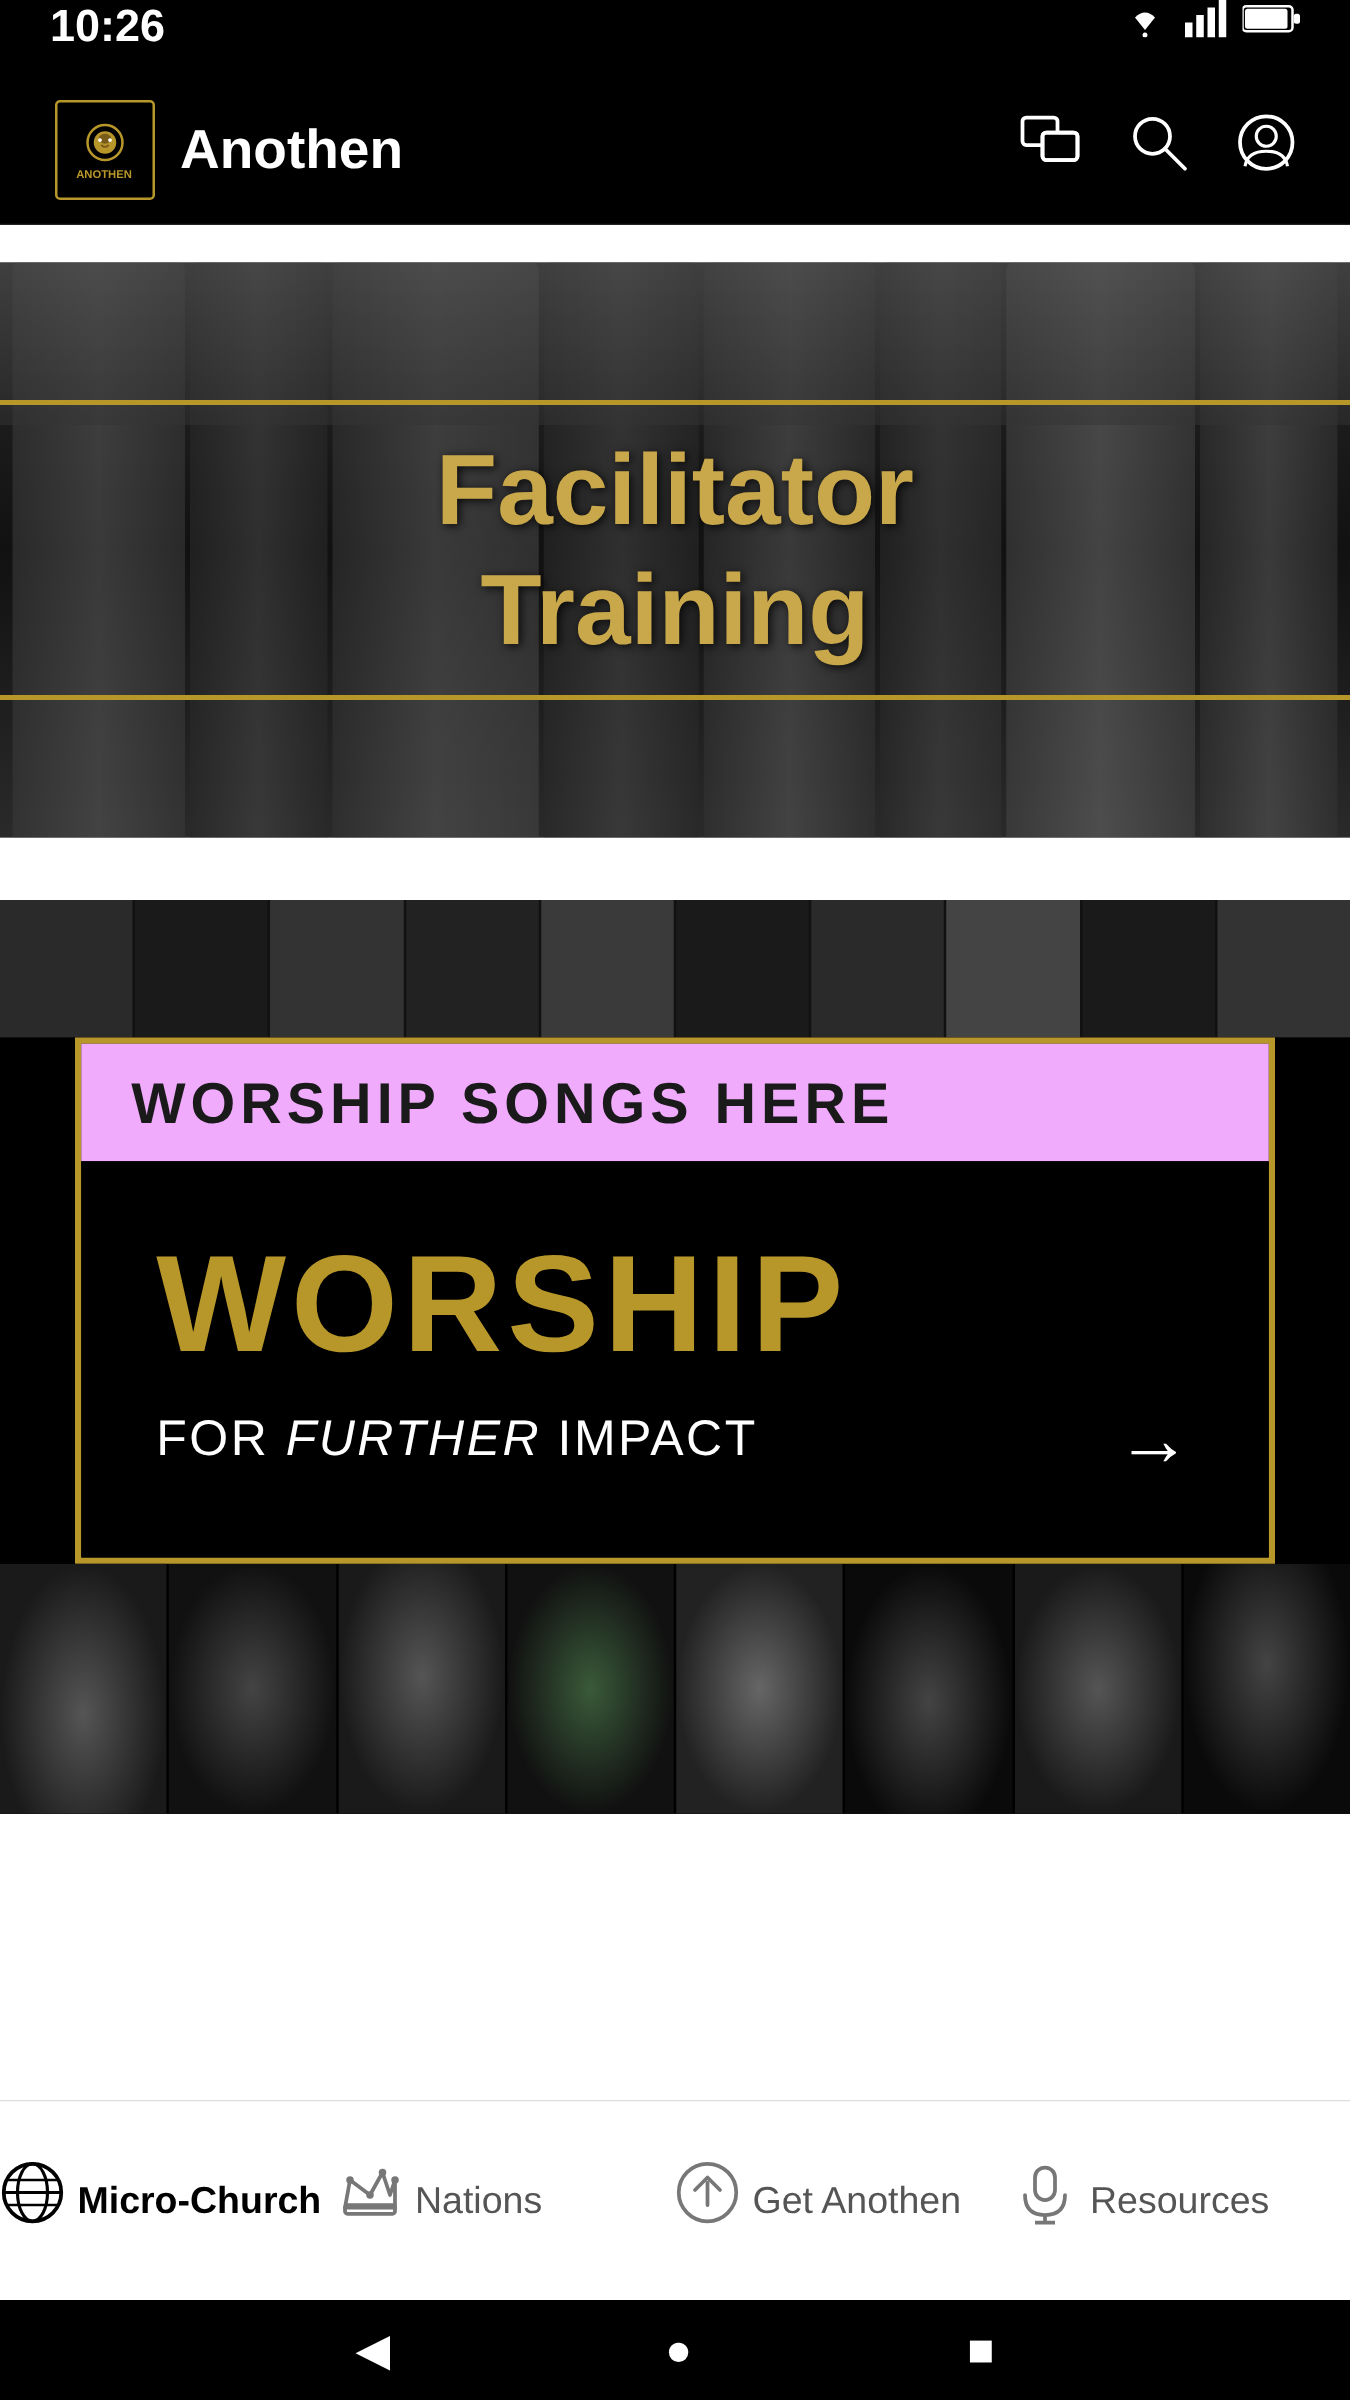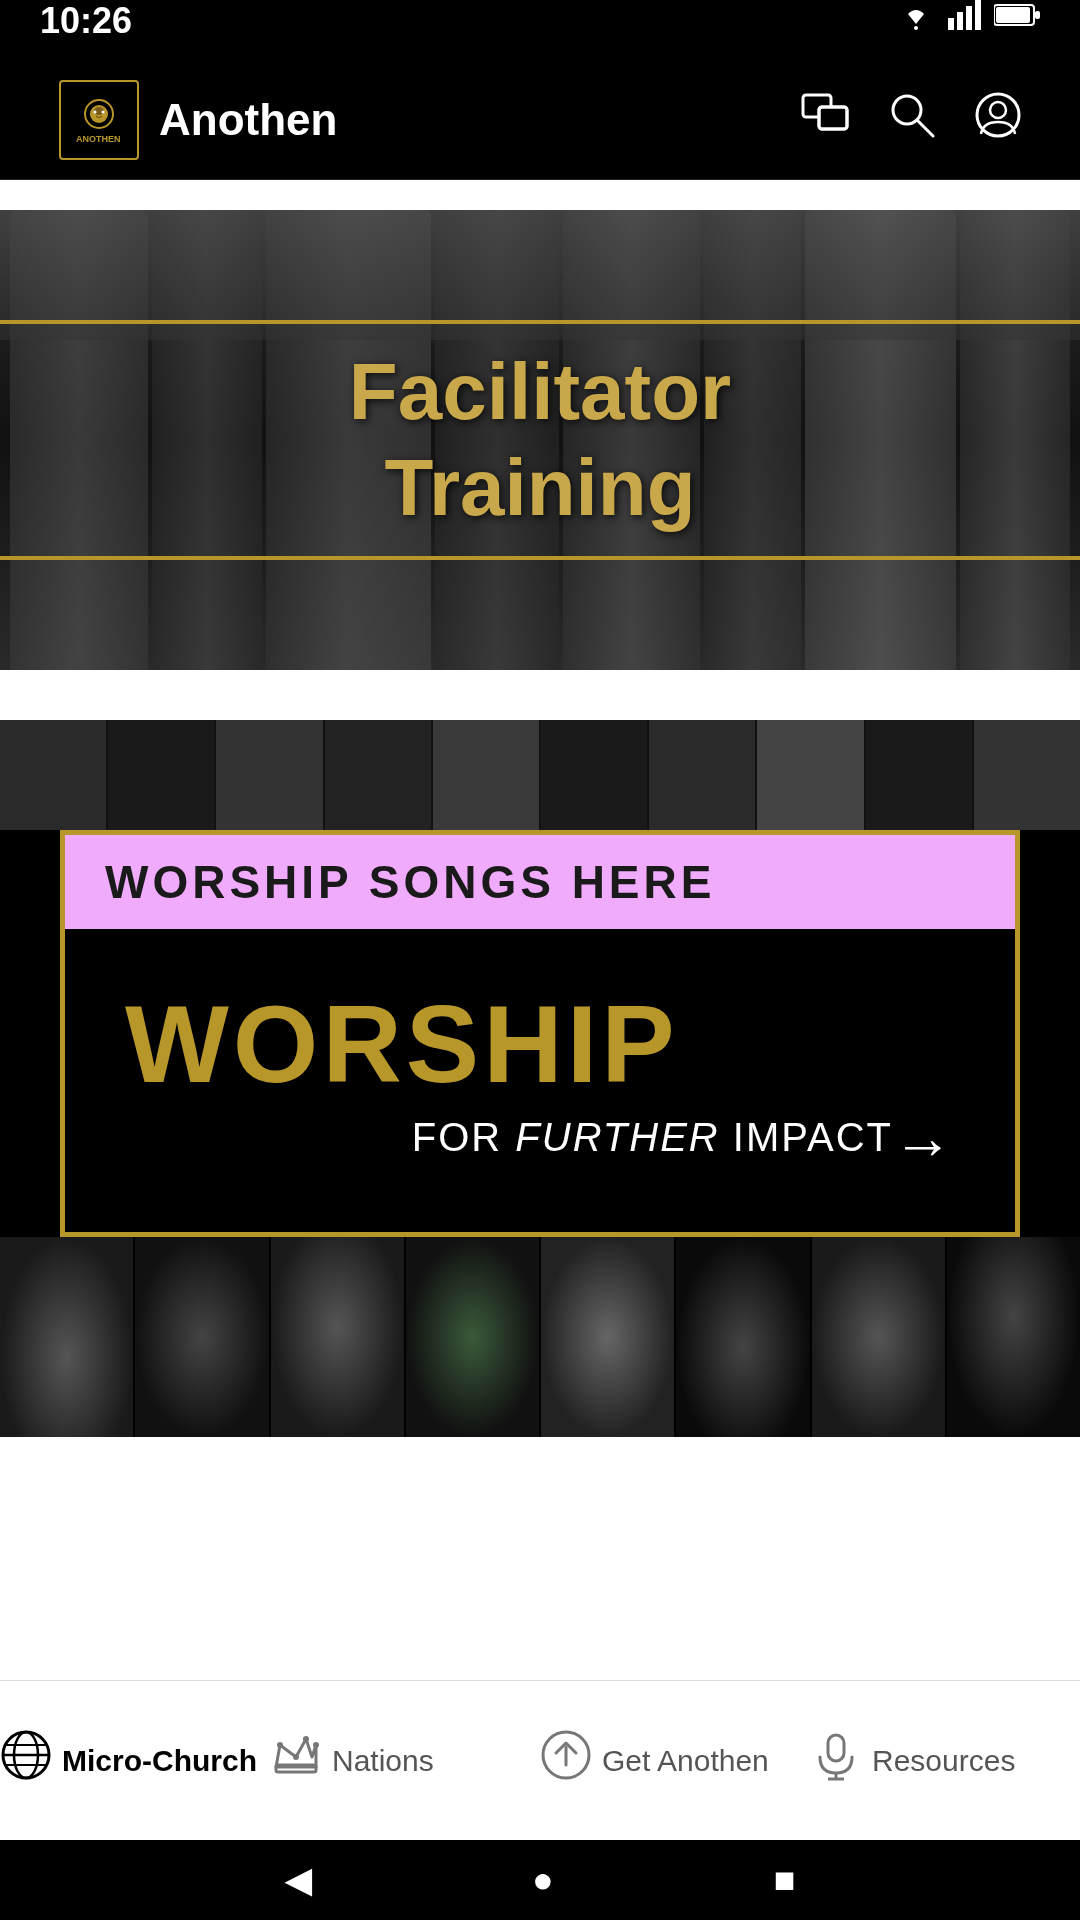--- a/index.html
+++ b/index.html
@@ -36,21 +36,21 @@
       gap: 12px;
     }
 
     
     .app-header {
       width: 100%;
       height: 120px;
       background: #000;
       display: flex;
       align-items: center;
-      padding: 0 59px;
+      padding: 0 44px;
       border-bottom: 1px solid #222;
     }
 
     .logo-area {
       display: flex;
       align-items: center;
       gap: 20px;
       flex: 1;
     }
 
@@ -183,24 +183,24 @@
       font-weight: 900;
       letter-spacing: 4px;
       line-height: 1.0;
     }
 
     .worship-subtitle {
       color: #fff;
       font-size: 40px;
       font-weight: 400;
       letter-spacing: 2px;
-      margin-top: 4px;
-      display: flex;
-      align-items: center;
-      justify-content: flex-end;
+      margin-top: 18px;
+      display: flex;
+      align-items: center;
+      justify-content: space-between;
     }
 
     .worship-subtitle em {
       font-style: italic;
     }
 
     .arrow-right {
       color: #fff;
       font-size: 60px;
     }

